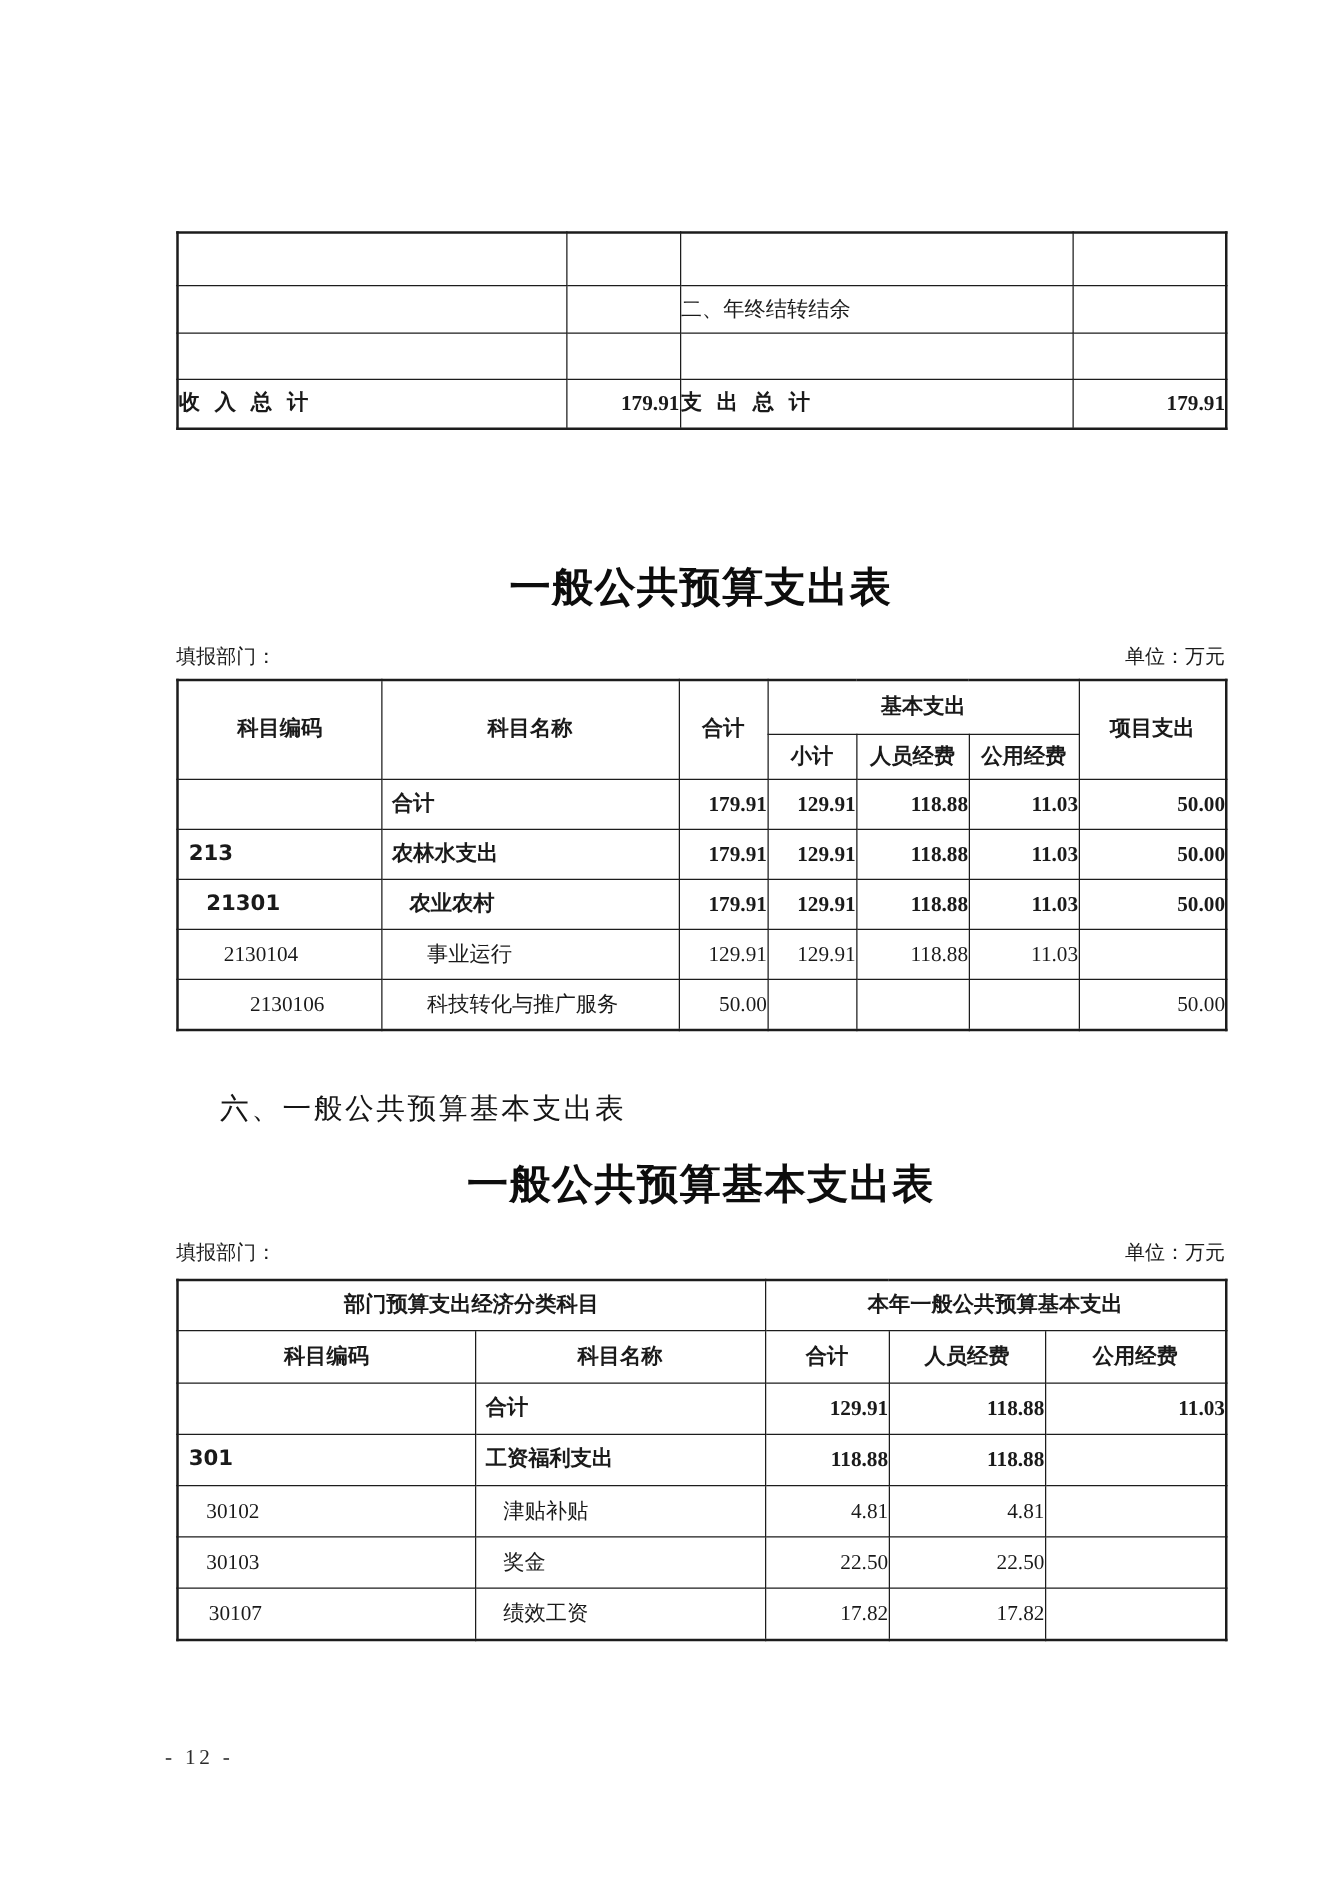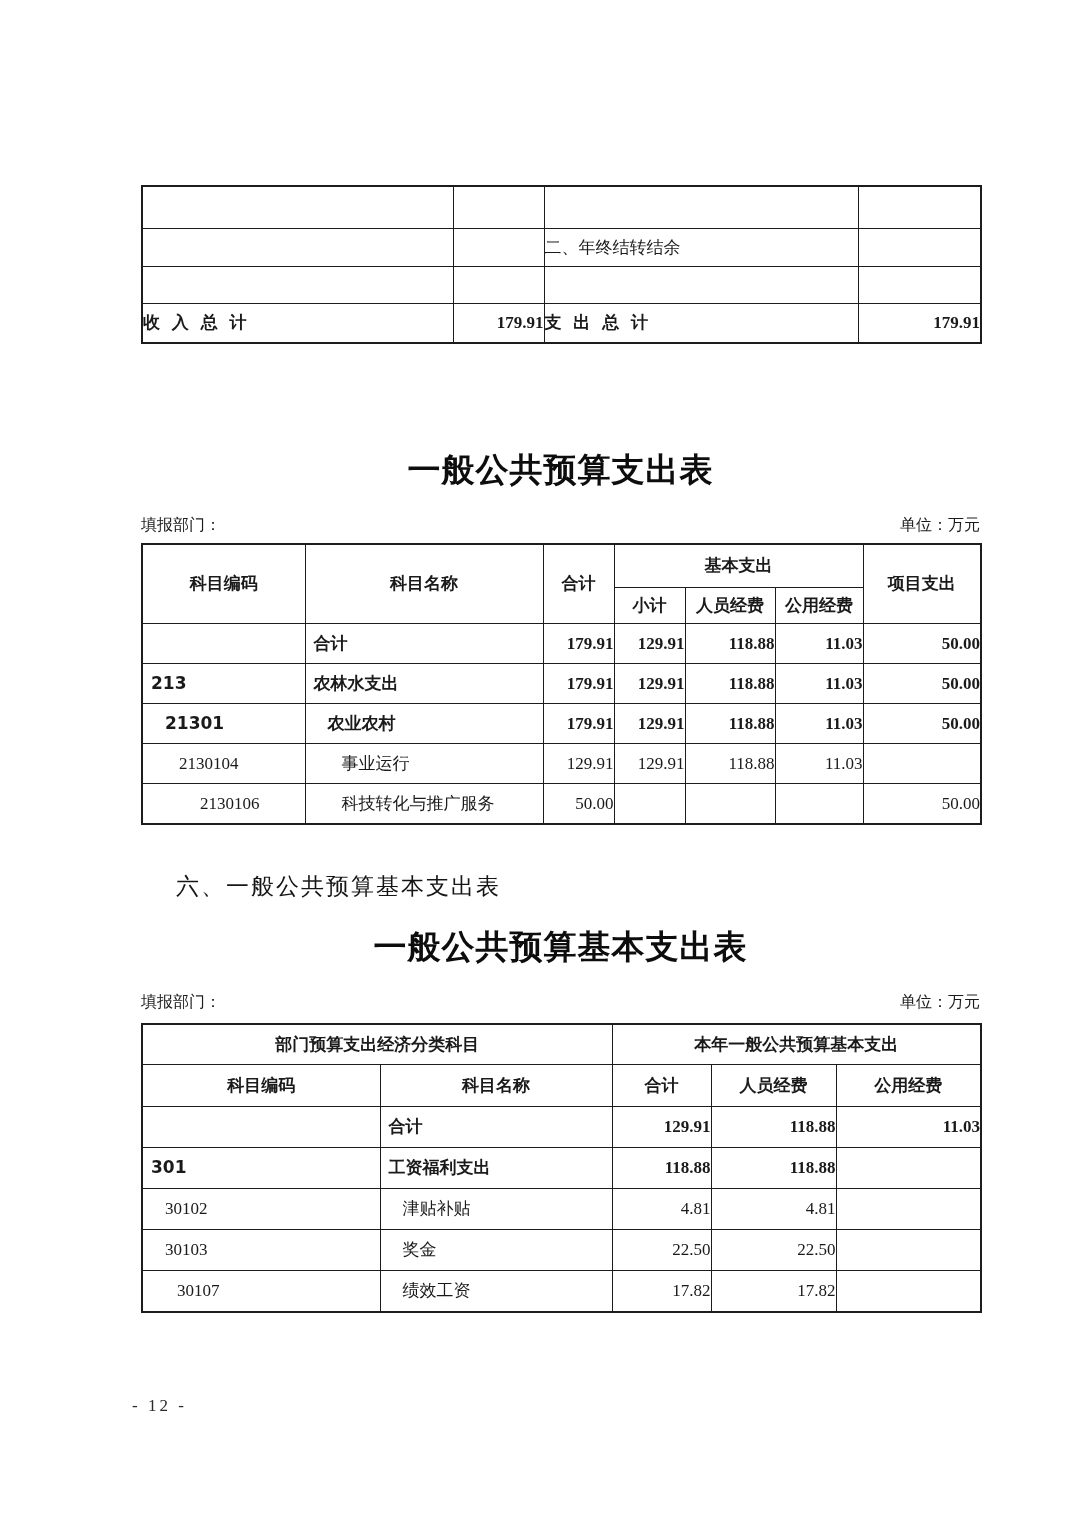--- a/index.html
+++ b/index.html
@@ -254,21 +254,21 @@
           <td class="num"></td>
         </tr>
         <tr>
           <td class="txt" style="padding-left: 22px;">30103</td>
           <td class="txt" style="padding-left: 22px;">奖金</td>
           <td class="num">22.50</td>
           <td class="num">22.50</td>
           <td class="num"></td>
         </tr>
         <tr>
-          <td class="txt" style="padding-left: 34px;">30107</td>
+          <td class="txt" style="padding-left: 24px;">30107</td>
           <td class="txt" style="padding-left: 22px;">绩效工资</td>
           <td class="num">17.82</td>
           <td class="num">17.82</td>
           <td class="num"></td>
         </tr>
       </tbody>
   </table>
 
   <div class="page-number">- 12 -</div>
 

